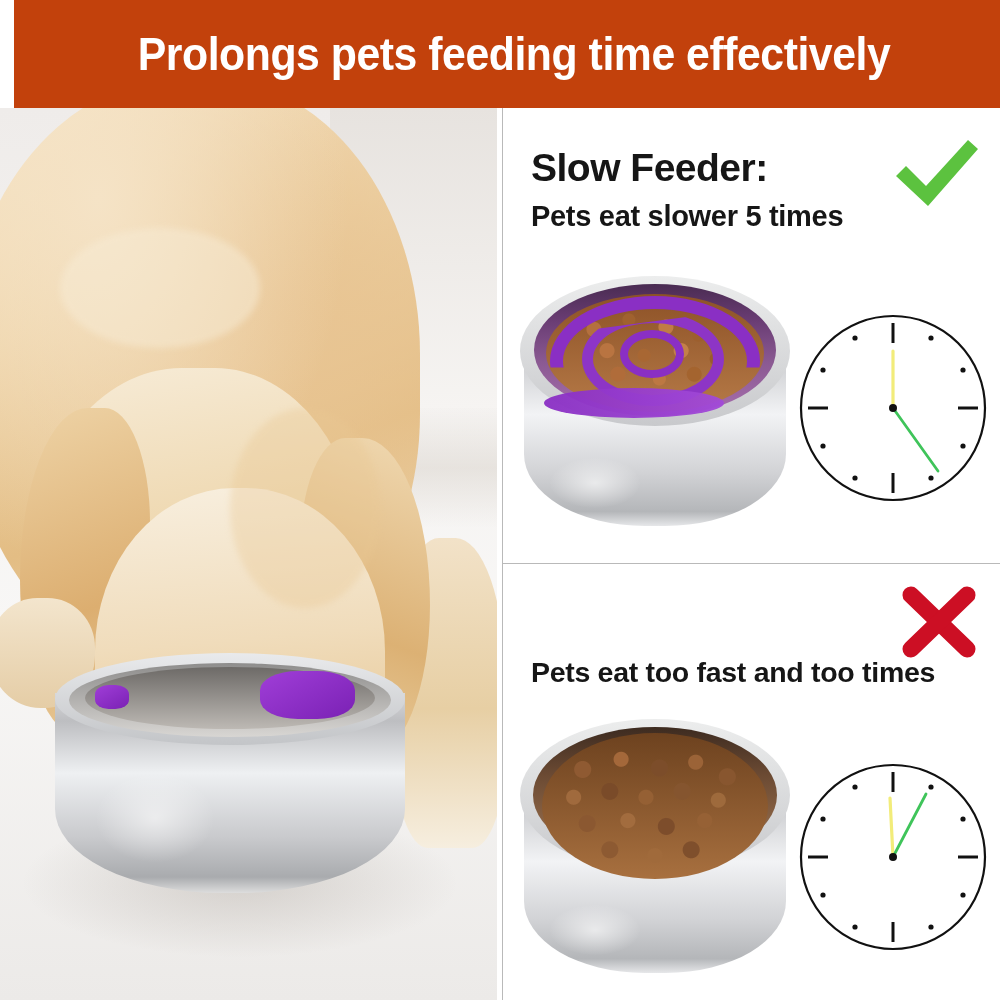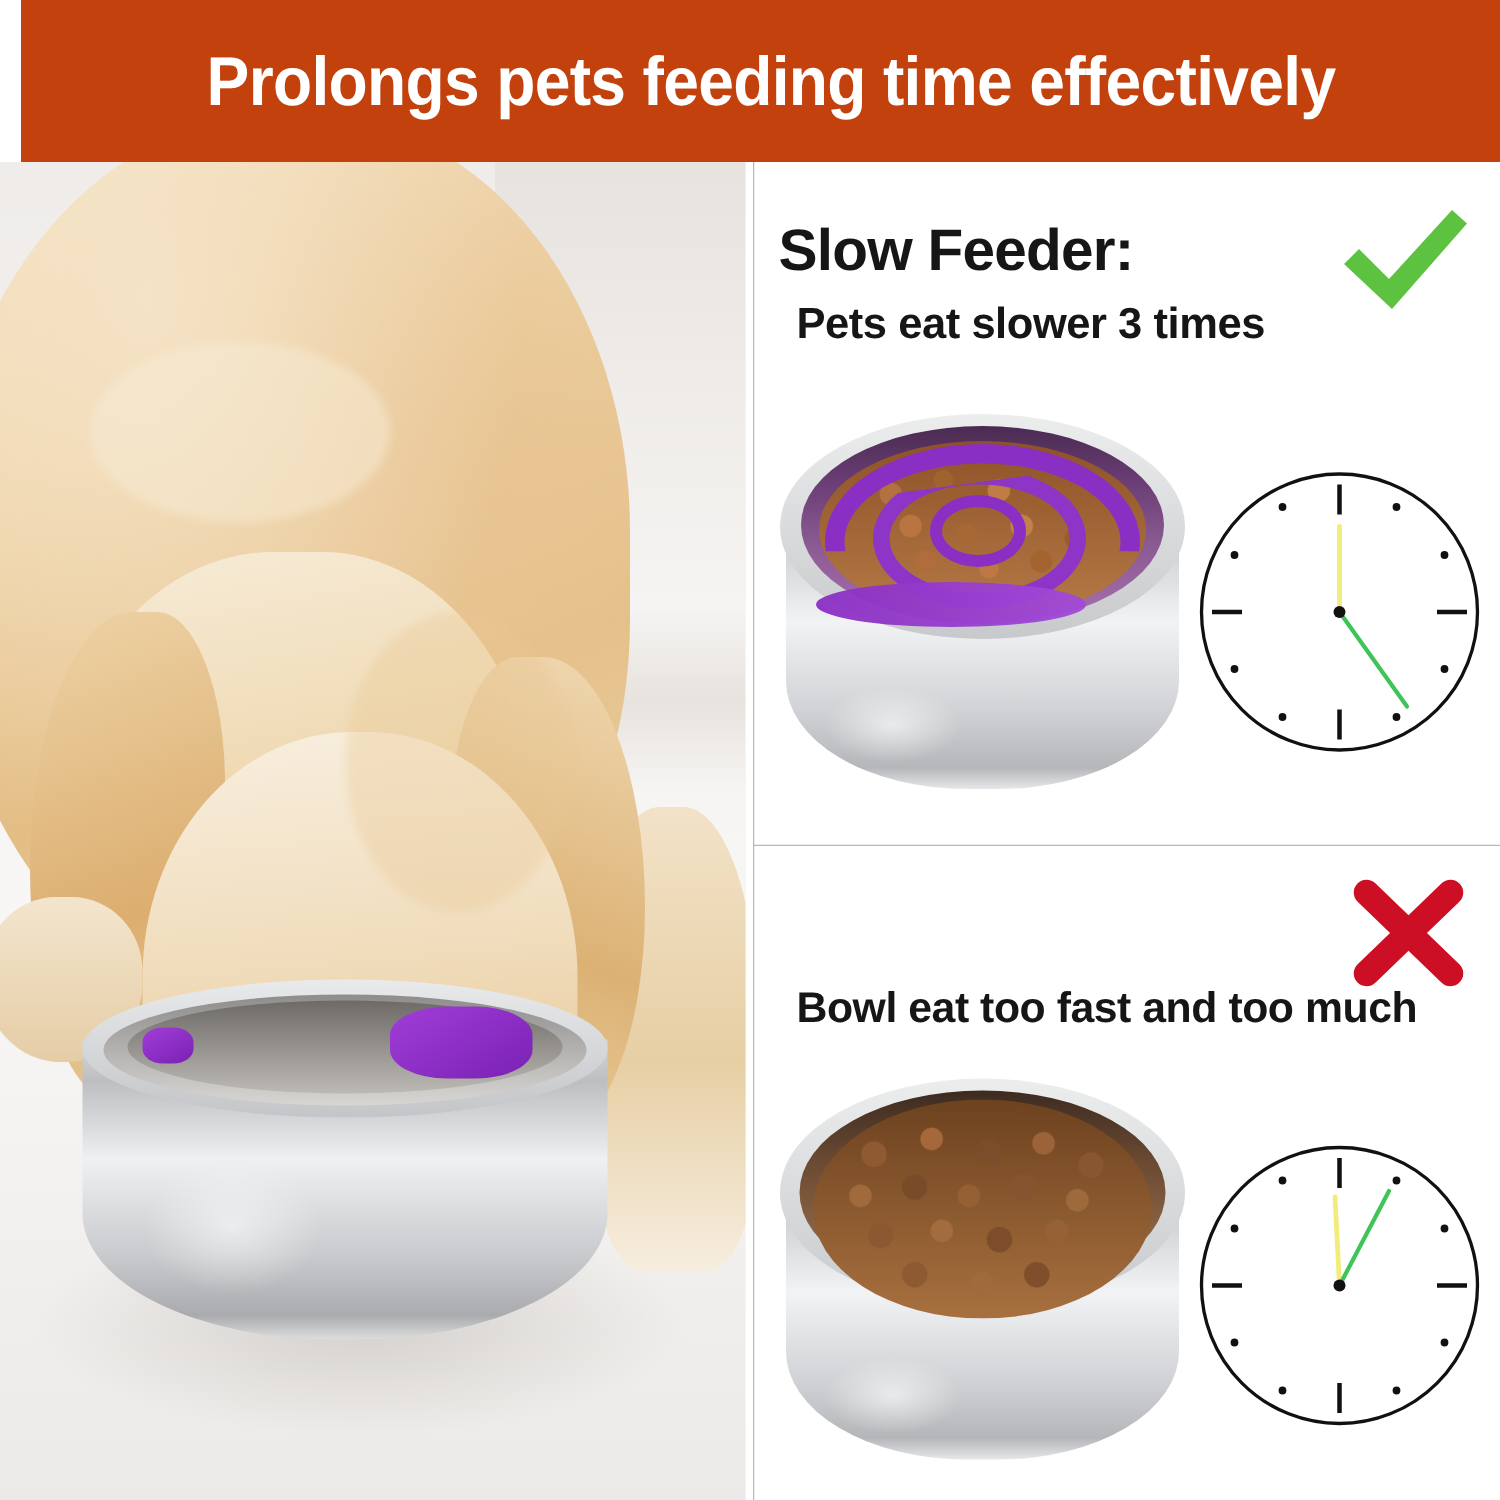--- a/index.html
+++ b/index.html
@@ -70,21 +70,21 @@
   #bowl-p-hilite{left:40px;top:120px;width:120px;height:90px;border-radius:50%;
     background:radial-gradient(ellipse,rgba(255,255,255,.55),rgba(255,255,255,0) 70%);}
 
   
   #divider-v{position:absolute;left:502px;top:108px;width:1px;height:892px;background:#b9b9b9;}
   #divider-h{position:absolute;left:502px;top:563px;width:498px;height:1px;background:#b9b9b9;}
   .panel{position:absolute;left:503px;width:497px;background:#ffffff;}
   #panel-top{top:108px;height:455px;}
   #panel-bottom{top:564px;height:436px;}
 
-  .p-title{position:absolute;left:16px;color:#161616;font-weight:bold;
+  .p-title{position:absolute;left:28px;color:#161616;font-weight:bold;
     font-size:39px;letter-spacing:-0.5px;white-space:nowrap;}
   .p-sub{position:absolute;left:28px;color:#161616;font-weight:bold;
     font-size:29px;letter-spacing:-0.3px;white-space:nowrap;}
   #slow-title{top:38px;}
   #slow-sub{top:92px;}
   #basic-title{top:38px;}
   #basic-sub{top:92px;font-size:28.5px;}
 
   .mark{position:absolute;}
   #check-mark{right:18px;top:28px;width:92px;height:76px;}
@@ -183,21 +183,21 @@
       <div class="ph" id="bowl-p-hilite"></div>
     </div>
   </div>
 
   <div id="divider-v"></div>
   <div id="divider-h"></div>
 
   <div class="panel" id="panel-top">
 
     <div class="p-title" id="slow-title">Slow Feeder:</div>
-    <div class="p-sub" id="slow-sub">Pets eat slower 3 times</div>
+    <div class="p-sub" id="slow-sub">Pets eat slower 5 times</div>
 
     <svg class="mark" id="check-mark" viewBox="0 0 92 76">
       <path d="M6 40 L16 30 L36 50 L78 4 L88 13 L38 70 Z" fill="#5cc23f"></path>
     </svg>
 
     <div class="panel-bowl" style="left:17px;top:160px;width:270px;height:270px;">
       <div class="pb-base" style="left:4px;top:78px;width:262px;height:180px;"></div>
       <div class="pb-rim" style="left:0;top:8px;width:270px;height:150px;"></div>
       <div id="sf-inner" style="left:14px;top:16px;width:242px;height:132px;"></div>
       <div id="sf-food" style="left:26px;top:26px;width:218px;height:118px;"></div>
@@ -223,21 +223,21 @@
       <circle cx="25" cy="57" r="2.6" fill="#111"></circle>
         <circle cx="57" cy="25" r="2.6" fill="#111"></circle>
       <line x1="95" y1="95" x2="95" y2="38" stroke="#f2ec7a" stroke-width="3.2" stroke-linecap="round"></line>
       <line x1="95" y1="95" x2="140" y2="158" stroke="#3fc45a" stroke-width="2.8" stroke-linecap="round"></line>
       <circle cx="95" cy="95" r="4" fill="#111111"></circle>
     </svg>
   </div>
 
   <div class="panel" id="panel-bottom">
 
-    <div class="p-sub" id="basic-sub">Bowl eat too fast and too much</div>
+    <div class="p-sub" id="basic-sub">Pets eat too fast and too times</div>
 
     <svg class="mark" id="x-mark" viewBox="0 0 78 72">
       <line x1="11" y1="9" x2="67" y2="63" stroke="#cc0f24" stroke-width="17" stroke-linecap="round"></line>
       <line x1="67" y1="9" x2="11" y2="63" stroke="#cc0f24" stroke-width="17" stroke-linecap="round"></line>
     </svg>
 
     <div class="panel-bowl" style="left:17px;top:145px;width:270px;height:270px;">
       <div class="pb-base" style="left:4px;top:84px;width:262px;height:180px;"></div>
       <div class="pb-rim" style="left:0;top:10px;width:270px;height:152px;"></div>
       <div id="bb-inner" style="left:13px;top:18px;width:244px;height:136px;"></div>

